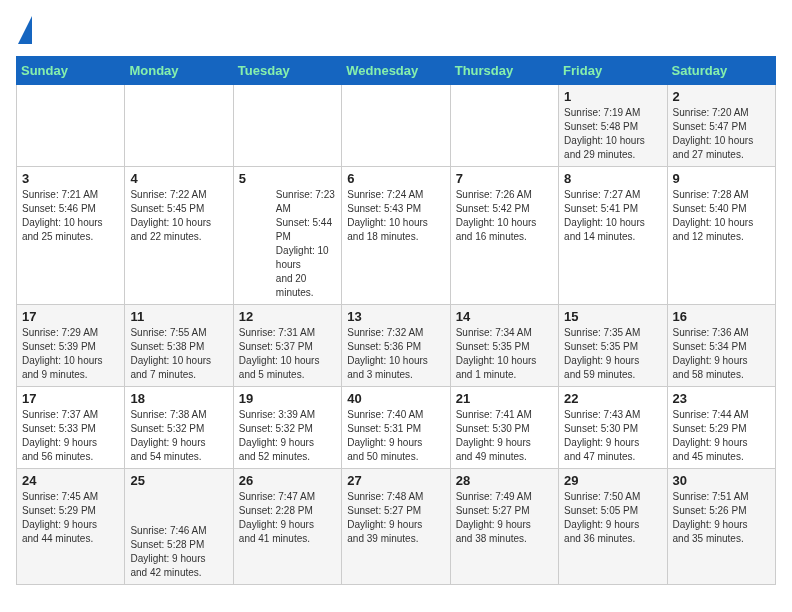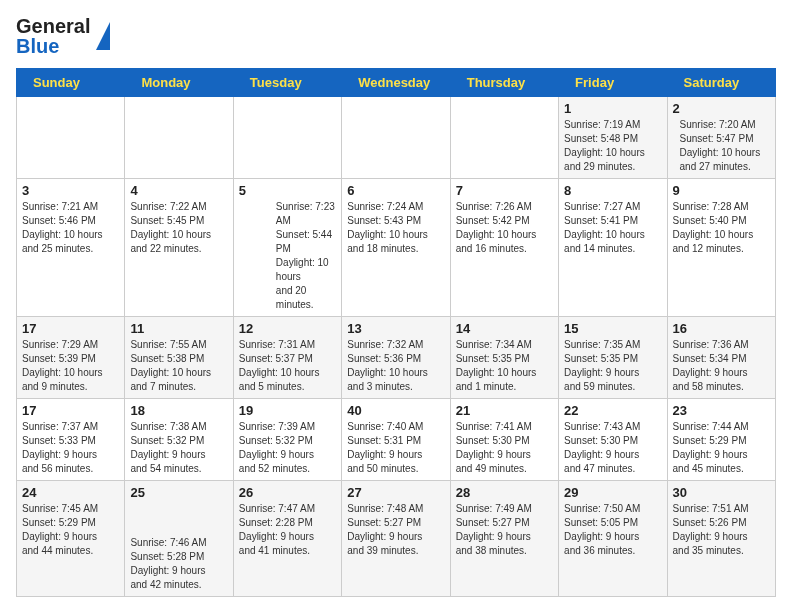--- a/index.html
+++ b/index.html
@@ -28,24 +28,24 @@
       font-size: 16px;
       color: #444;
     }
     table {
       width: 100%;
       border-collapse: collapse;
       table-layout: fixed;
     }
     thead tr th {
       background-color: #1565c0;
-      color: #fde047;
+      color: #86efac;
       font-size: 13px;
       font-weight: bold;
-      padding: 6px 16px;
+      padding: 6px 4px;
       text-align: left;
       border: 1px solid #1565c0;
     }
     tbody tr td {
       border: 1px solid #ccc;
       vertical-align: top;
       padding: 4px 5px;
       font-size: 10.5px;
       color: #222;
       height: 80px;
@@ -88,24 +88,20 @@
       border-bottom: 28px solid #1565c0;
       display: inline-block;
       margin-left: 2px;
     }
   </style>
 </head>
 <body>
 
 <div class="header-area">
   <div class="logo-wrapper">
-    <div class="logo-letters">
-      <span class="logo-gen">General</span>
-      <span class="logo-blue-word">Blue</span>
-    </div>
     <div class="triangle-icon"></div>
   </div>
   <div class="title-area">
     <div class="month-title"></div>
     <div class="location"></div>
   </div>
 </div>
 
 <table>
   <thead>
@@ -128,21 +124,21 @@
         <td class="empty-cell"></td>
         <td>
           <span class="day-num">1</span>
           <div class="day-info" style="white-space: pre-line;">Sunrise: 7:19 AM
 Sunset: 5:48 PM
 Daylight: 10 hours
 and 29 minutes.</div>
         </td>
         <td>
           <span class="day-num">2</span>
-          <div class="day-info" style="white-space: pre-line; margin-left: 7px;">Sunrise: 7:20 AM
+          <div class="day-info" style="white-space: pre-line;">Sunrise: 7:20 AM
 Sunset: 5:47 PM
 Daylight: 10 hours
 and 27 minutes.</div>
         </td>
       </tr>
       <tr>
         <td>
           <span class="day-num">3</span>
           <div class="day-info" style="white-space: pre-line;">Sunrise: 7:21 AM
 Sunset: 5:46 PM
@@ -253,21 +249,21 @@
         </td>
         <td>
           <span class="day-num">18</span>
           <div class="day-info" style="white-space: pre-line;">Sunrise: 7:38 AM
 Sunset: 5:32 PM
 Daylight: 9 hours
 and 54 minutes.</div>
         </td>
         <td>
           <span class="day-num">19</span>
-          <div class="day-info" style="white-space: pre-line;">Sunrise: 7:39 AM
+          <div class="day-info" style="white-space: pre-line;">Sunrise: 3:39 AM
 Sunset: 5:32 PM
 Daylight: 9 hours
 and 52 minutes.</div>
         </td>
         <td>
           <span class="day-num">40</span>
           <div class="day-info" style="white-space: pre-line;">Sunrise: 7:40 AM
 Sunset: 5:31 PM
 Daylight: 9 hours
 and 50 minutes.</div>

